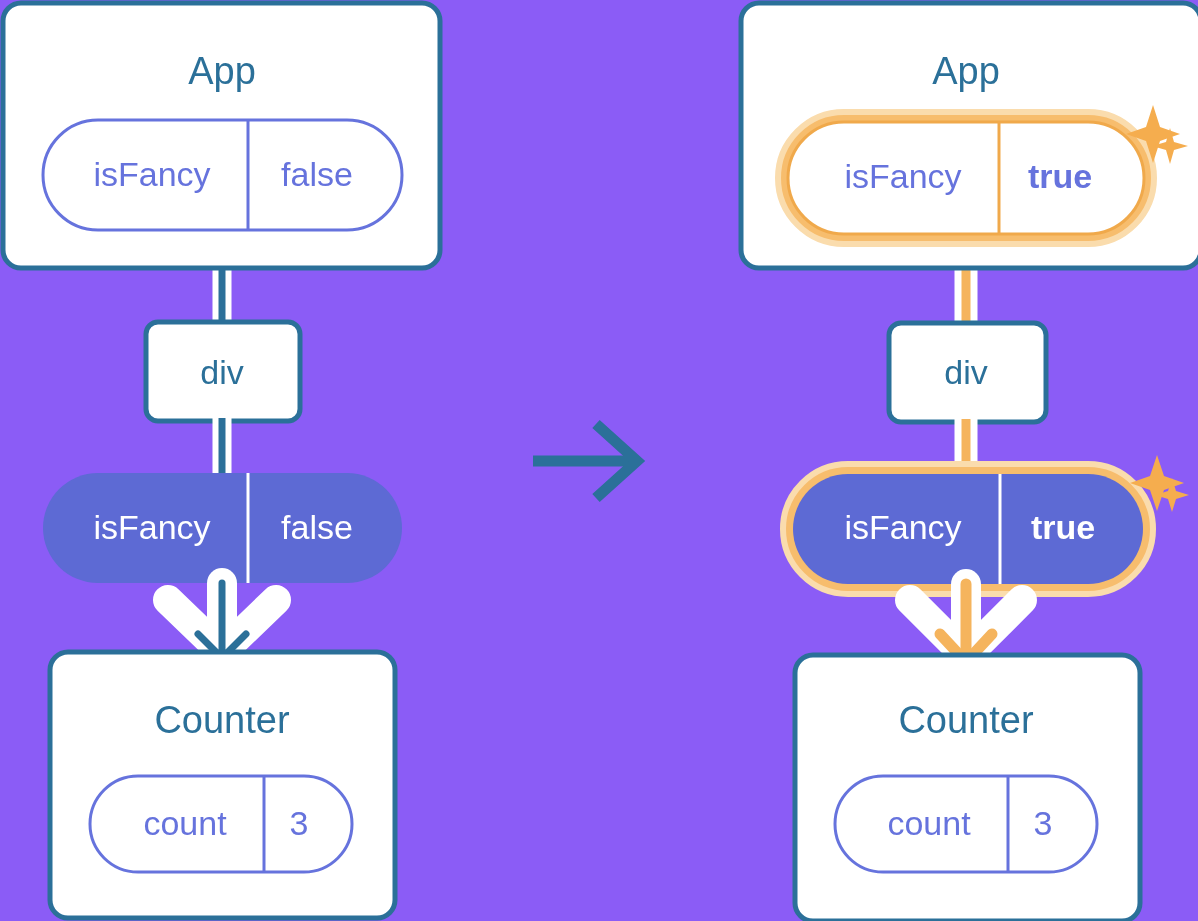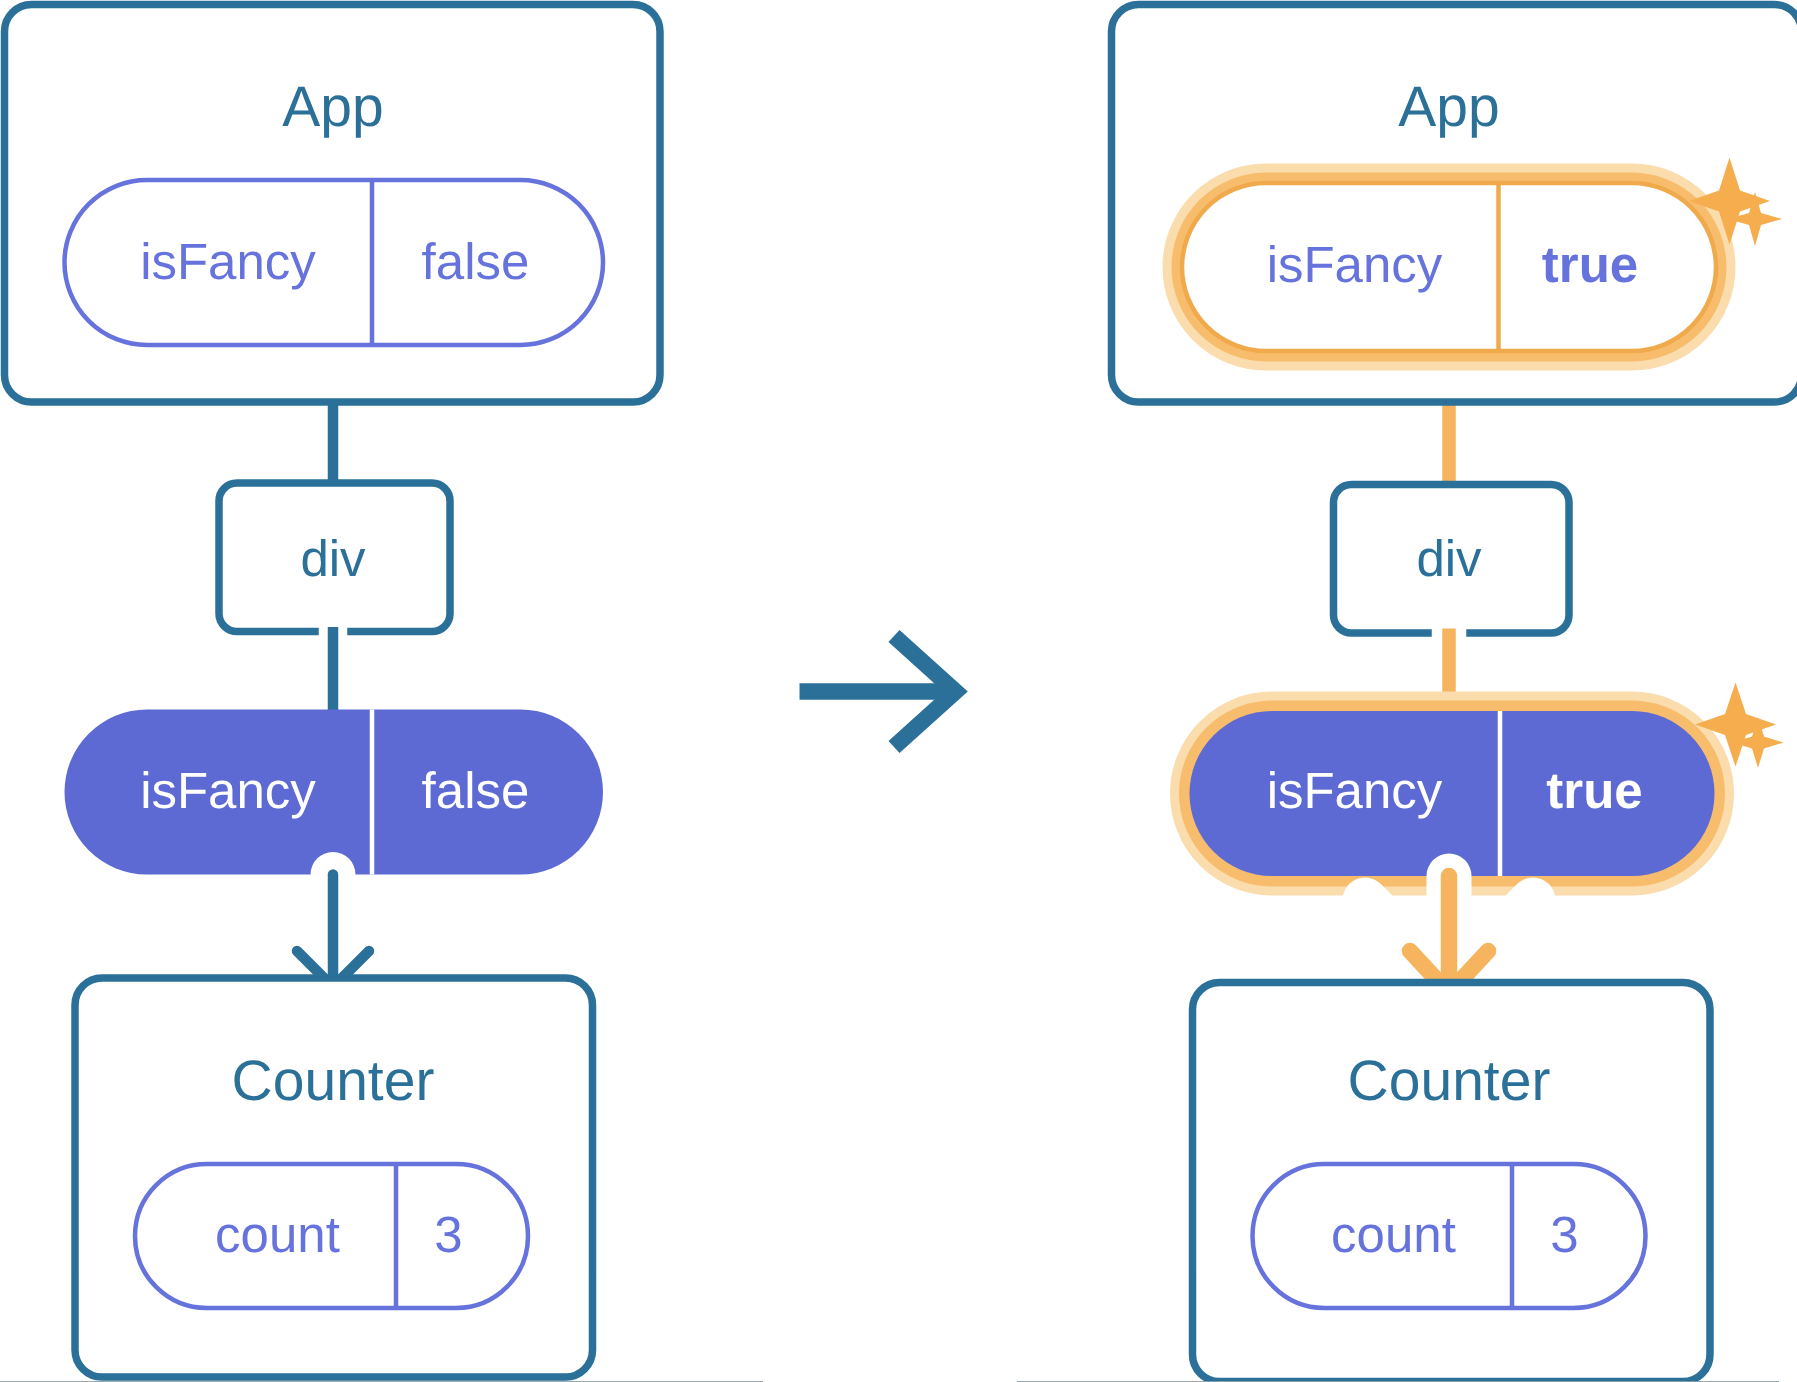--- a/index.html
+++ b/index.html
@@ -10,21 +10,21 @@
   body {
     width: 1198px;
     height: 921px;
     overflow: hidden;
     font-family: "Liberation Sans", sans-serif;
   }
   #stage {
     position: relative;
     width: 1198px;
     height: 921px;
-    background: #ffffff;
+    background: #8b5cf6;
   }
   svg.diagram {
     display: block;
     width: 1198px;
     height: 921px;
   }
   .comp-title {
     font-family: "Liberation Sans", sans-serif;
     font-size: 38px;
     fill: #2b7099;

